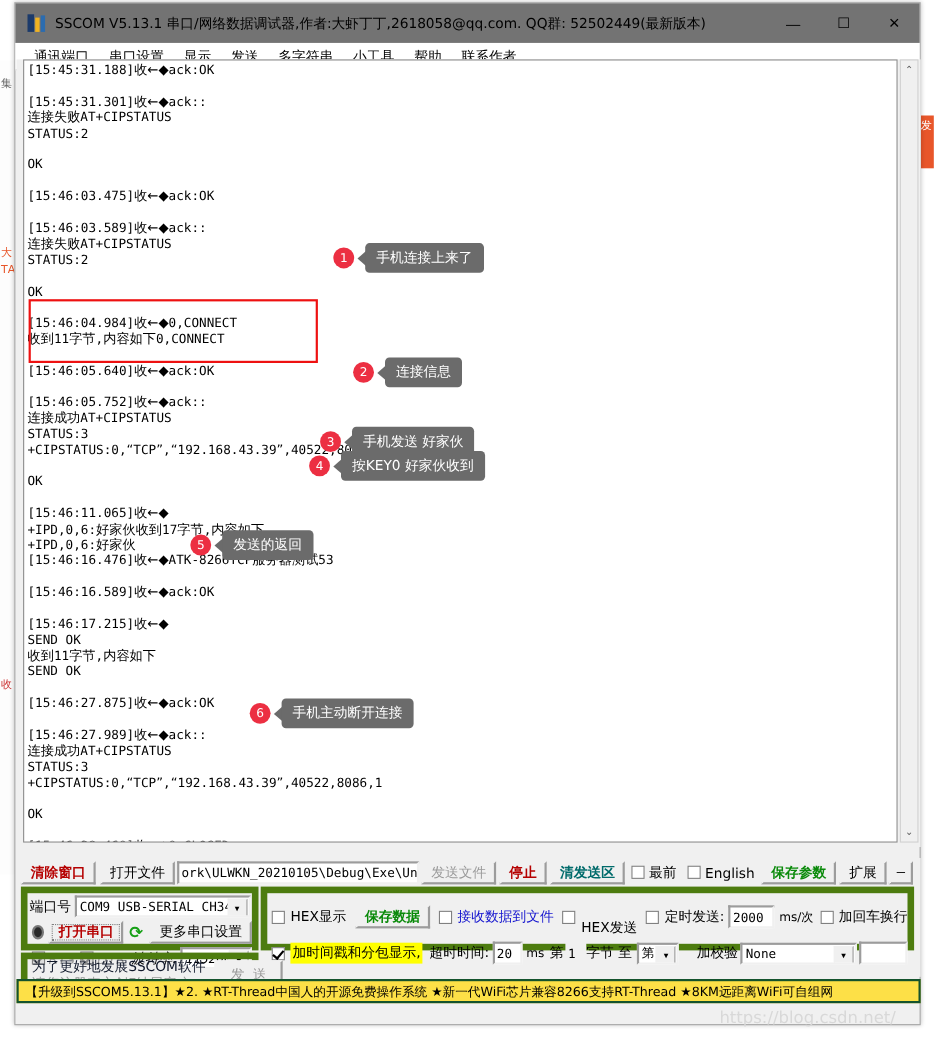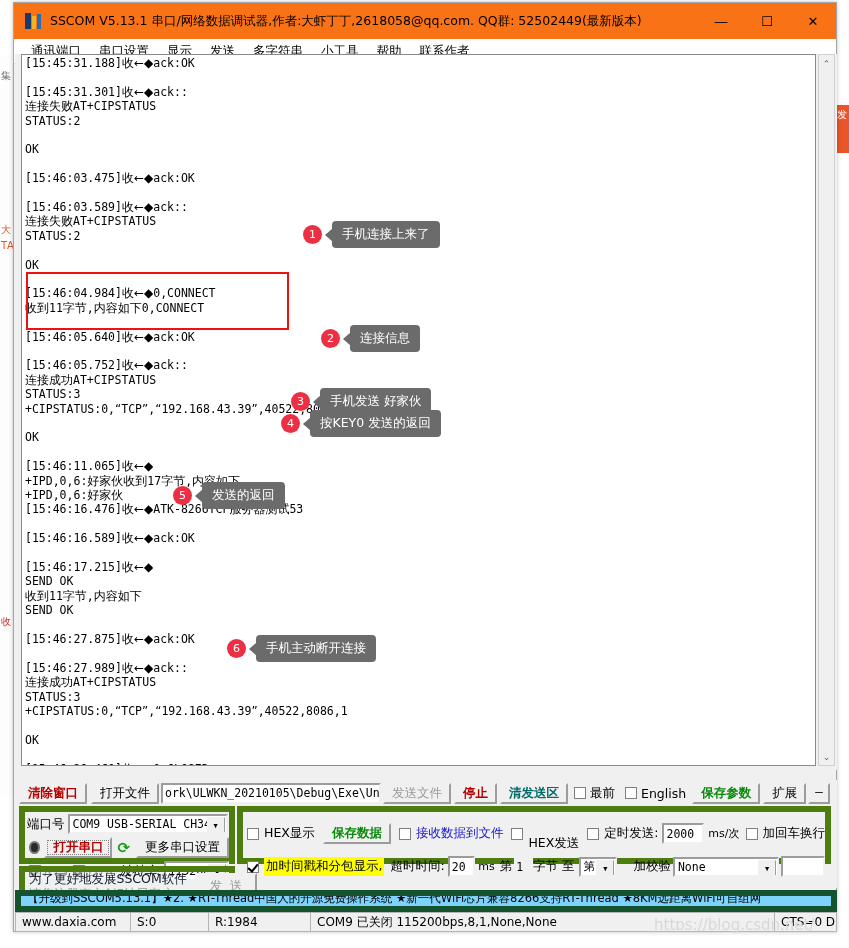--- a/index.html
+++ b/index.html
@@ -15,21 +15,21 @@
   #bg-left-strip .bgtxt{position:absolute;left:1px;font-size:10px;color:#6a6a6a;
      font-family:"DejaVu Sans",sans-serif;white-space:nowrap;}
   #bg-right-tab{position:absolute;right:0;top:105px;width:14px;height:48px;background:#e8562a;}
   #bg-right-tab span{display:block;color:#fff;font-size:10px;line-height:12px;text-align:center;padding-top:4px;}
 
   
   #window{position:absolute;left:13px;top:2px;width:824px;height:930px;background:#f0f0f0;
      border:1px solid #a6a6a6;box-sizing:border-box;box-shadow:0 0 4px rgba(0,0,0,.25);}
 
   
-  #titlebar{height:36px;background:#f97316;display:flex;align-items:center;position:relative;}
+  #titlebar{height:36px;background:#737373;display:flex;align-items:center;position:relative;}
   #app-icon{width:18px;height:18px;margin-left:10px;margin-right:8px;position:relative;flex:0 0 auto;}
   #app-icon .b1{position:absolute;left:1px;top:1px;width:6px;height:16px;background:#1b3a6b;}
   #app-icon .b2{position:absolute;left:8px;top:4px;width:4px;height:13px;background:#f0b323;}
   #app-icon .b3{position:absolute;left:13px;top:2px;width:4px;height:15px;background:#2b6cb0;}
   #title-text{font-size:12.5px;color:#000;white-space:nowrap;font-family:"DejaVu Sans",sans-serif;}
   #win-controls{position:absolute;right:0;top:0;height:36px;display:flex;}
   .wbtn{width:46px;height:36px;display:flex;align-items:center;justify-content:center;font-size:13px;color:#000;}
 
   
   #menubar{height:24px;background:#ffffff;display:flex;align-items:center;padding-left:8px;
@@ -103,22 +103,22 @@
   .dd{border:2px inset #f0f0f0;background:#fff;height:20px;box-sizing:border-box;display:flex;
      align-items:center;position:relative;font-size:11.5px;
      font-family:"DejaVu Sans Mono",monospace;padding-left:3px;overflow:hidden;white-space:nowrap;}
   .dd .arrow{position:absolute;right:1px;top:1px;width:16px;height:16px;background:#f0f0f0;
      border:1px outset #f0f0f0;display:flex;align-items:center;justify-content:center;font-size:7px;}
 
   .led{width:13px;height:13px;border-radius:50%;background:#2a2a2a;border:2px solid #777;box-sizing:border-box;}
   .refresh{color:#16a016;font-size:15px;font-weight:bold;}
 
   
-  #adbar{position:absolute;left:1px;top:887px;width:822px;height:22px;border:6px solid #14532d;
-     box-sizing:border-box;background:#7dd3fc;display:flex;align-items:flex-end;padding-left:6px;overflow:hidden;}
+  #adbar{position:absolute;left:1px;top:887px;width:822px;height:22px;border:2px solid #14532d;
+     box-sizing:border-box;background:#fde047;display:flex;align-items:center;padding-left:6px;overflow:hidden;}
   #statusbar{position:absolute;left:1px;top:909px;width:822px;height:20px;background:#f0f0f0;display:flex;
      align-items:stretch;}
   .sb-cell{border:1px solid #b5b5b5;border-left:none;box-sizing:border-box;display:flex;align-items:center;
      padding-left:6px;font-size:12px;white-space:nowrap;font-family:"DejaVu Sans",sans-serif;overflow:hidden;}
   .sb-cell:first-child{border-left:1px solid #b5b5b5;}
 
   #watermark{position:absolute;left:640px;top:913px;font-size:15px;color:#d8d8d8;
      font-family:"DejaVu Sans",sans-serif;white-space:nowrap;}
 </style>
 </head>
@@ -237,21 +237,21 @@
           <span class="bubble">连接信息</span>
         </div>
         <div class="callout" style="left: 276px; top: 334px;">
           <span class="num">3</span>
           <span class="tail"></span>
           <span class="bubble">手机发送 好家伙</span>
         </div>
         <div class="callout" style="left: 266px; top: 356px;">
           <span class="num">4</span>
           <span class="tail"></span>
-          <span class="bubble">按KEY0 发送的返回</span>
+          <span class="bubble">按KEY0 好家伙收到</span>
         </div>
         <div class="callout" style="left: 158px; top: 428px;">
           <span class="num">5</span>
           <span class="tail"></span>
           <span class="bubble">发送的返回</span>
         </div>
         <div class="callout" style="left: 212px; top: 581px;">
           <span class="num">6</span>
           <span class="tail"></span>
           <span class="bubble">手机主动断开连接</span>
@@ -358,22 +358,15 @@
         <div class="btn95 gray" style="margin-left:8px;height:26px;padding:1px 13px;text-align:right;">发  送</div>
       </div>
     </div>
 
   </div>
 
   <div id="adbar">
     <span style="font-size:11.5px;font-family:'DejaVu Sans',sans-serif;white-space:nowrap;">【升级到SSCOM5.13.1】★2.  ★RT-Thread中国人的开源免费操作系统 ★新一代WiFi芯片兼容8266支持RT-Thread ★8KM远距离WiFi可自组网</span>
   </div>
 
-  <div id="statusbar">
-    <div class="sb-cell" style="width:116px;">www.daxia.com</div>
-    <div class="sb-cell" style="width:78px;">S:0</div>
-    <div class="sb-cell" style="width:102px;">R:1984</div>
-    <div class="sb-cell" style="flex:1;">COM9 已关闭  115200bps,8,1,None,None</div>
-    <div class="sb-cell" style="width:62px;position:relative;">CTS=0 D</div>
-  </div>
 
   <div id="watermark">https://blog.csdn.net/</div>
 </div>
 
 </body></html>

